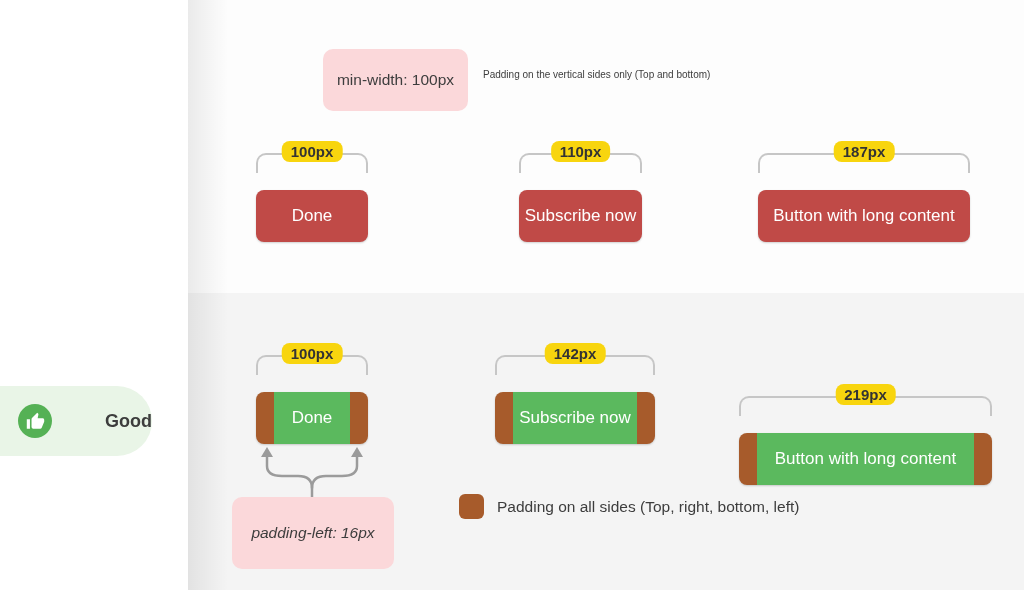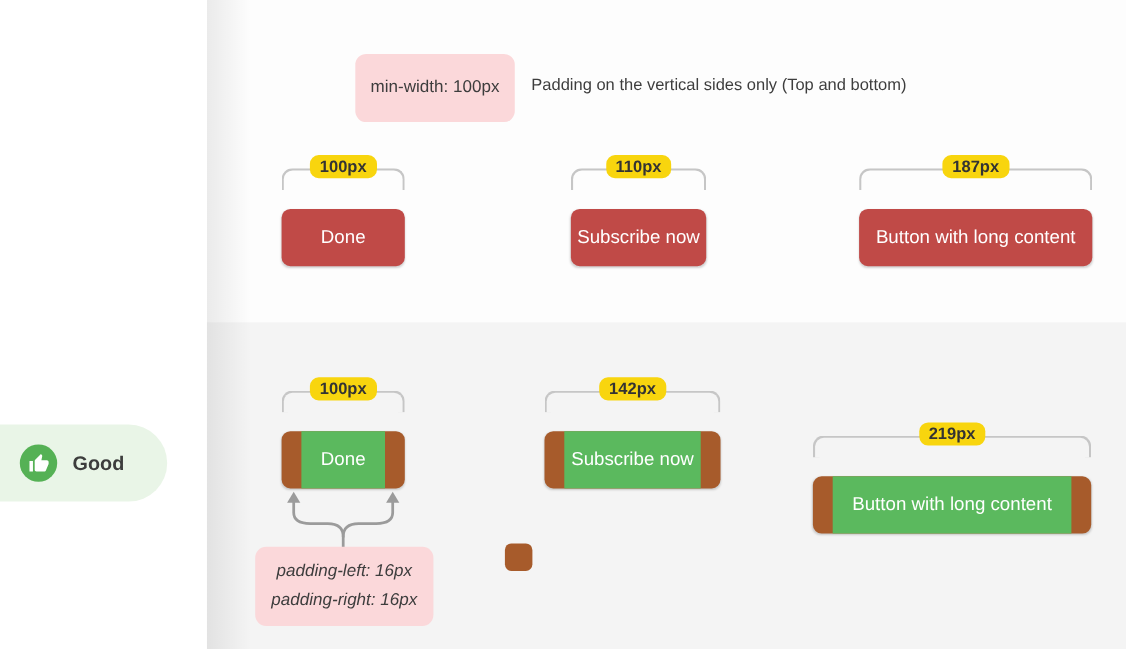--- a/index.html
+++ b/index.html
@@ -14,35 +14,35 @@
   .bg-top{position:absolute;left:188px;top:0;width:836px;height:293px;background:#fdfdfd;}
   .bg-bottom{position:absolute;left:188px;top:293px;width:836px;height:297px;background:#f4f4f4;}
   .edge-shadow{position:absolute;left:188px;top:0;width:40px;height:590px;
     background:linear-gradient(to right,rgba(0,0,0,0.075),rgba(0,0,0,0));}
   .left-panel{position:absolute;left:0;top:0;width:188px;height:590px;background:#ffffff;}
 
   
   .pill{position:absolute;left:0;width:152px;height:70px;border-radius:0 35px 35px 0;
     display:flex;align-items:center;}
   .pill-bad{top:108px;background:#f9eae8;}
-  .pill-good{top:386px;background:#e9f5e7;}
+  .pill-good{top:386px;background:#e9f5e7;gap:39px;}
   .pill .circle{width:34px;height:34px;border-radius:50%;margin-left:18px;
     display:flex;align-items:center;justify-content:center;flex:0 0 auto;}
   .circle-red{background:#c8423e;}
   .circle-green{background:#55b155;}
   .pill .txt{margin-left:14px;font-size:18px;font-weight:700;color:#3d3d3d;}
 
   
   .snippet{position:absolute;background:#fbd8da;border-radius:10px;
     display:flex;flex-direction:column;align-items:center;justify-content:center;
     font-size:15.5px;font-weight:500;line-height:26px;color:#3d3d3d;text-align:center;}
   .snippet-1{left:323px;top:49px;width:145px;height:62px;}
   .snippet-2{left:232px;top:497px;width:162px;height:72px;font-style:italic;}
 
-  .caption{position:absolute;font-size:15px;font-weight:500;color:#3d3d3d;white-space:nowrap;}
+  .caption{position:absolute;font-size:10px;font-weight:500;color:#3d3d3d;white-space:nowrap;}
   .caption-top{left:483px;top:69px;}
 
   
   .group{position:absolute;height:101px;}
   .bracket{position:absolute;left:0;right:0;top:12px;height:20px;
     border:2.5px solid #c6c6c6;border-bottom:none;border-radius:10px 10px 0 0;box-sizing:border-box;}
   .badge{position:absolute;left:50%;top:0;transform:translateX(-50%);
     background:#f8d50e;color:#333;border-radius:8px;padding:2px 9px;
     font-size:15px;font-weight:600;white-space:nowrap;z-index:2;}
   .btn{position:absolute;left:0;right:0;top:49px;height:52px;border-radius:8px;
@@ -50,21 +50,21 @@
     color:#fff;font-size:17px;white-space:nowrap;box-shadow:0 1px 2px rgba(0,0,0,0.18);}
   .btn-red{background:#c04a47;}
   .gbtn{position:absolute;left:0;right:0;top:49px;height:52px;border-radius:8px;
     background:#a75b2b;padding:0 18px;box-sizing:border-box;
     box-shadow:0 1px 2px rgba(0,0,0,0.18);}
   .ginner{width:100%;height:100%;background:#5bb95e;display:flex;align-items:center;
     justify-content:center;color:#fff;font-size:17px;white-space:nowrap;overflow:visible;}
 
   .g-b1{left:256px;top:141px;width:112px;}
   .g-b2{left:491px;top:141px;width:123px;margin-left:28px;}
-  .g-b3{left:781px;top:141px;width:212px;}
+  .g-b3{left:758px;top:141px;width:212px;}
   .g-g1{left:256px;top:343px;width:112px;}
   .g-g2{left:495px;top:343px;width:160px;}
   .g-g3{left:739px;top:343px;width:253px;margin-top:41px;}
 
   
   .arrows{position:absolute;left:232px;top:446px;width:160px;height:52px;}
 
   
   .legend-swatch{position:absolute;left:459px;top:494px;width:25px;height:25px;
     border-radius:6px;background:#a75b2b;}
@@ -135,17 +135,17 @@
 
   <svg class="arrows" viewBox="0 0 160 52">
     <polygon points="29,11 41,11 35,1" fill="#9b9b9b"></polygon>
     <polygon points="119,11 131,11 125,1" fill="#9b9b9b"></polygon>
     <path d="M35 10 V20 Q35 30 50 30 H66 Q80 30 80 42 V52" fill="none" stroke="#9b9b9b" stroke-width="2.5" stroke-linecap="round"></path>
     <path d="M125 10 V20 Q125 30 110 30 H94 Q80 30 80 42" fill="none" stroke="#9b9b9b" stroke-width="2.5" stroke-linecap="round"></path>
   </svg>
 
   <div class="snippet snippet-2">
     <span>padding-left: 16px</span>
-    <span>padding-right: 16px</span>
   </div>
 
   <div class="legend-swatch"></div>
+  <div class="legend-label">Padding on all sides (Top, right, bottom, left)</div>
 </div>
 
 </body></html>

